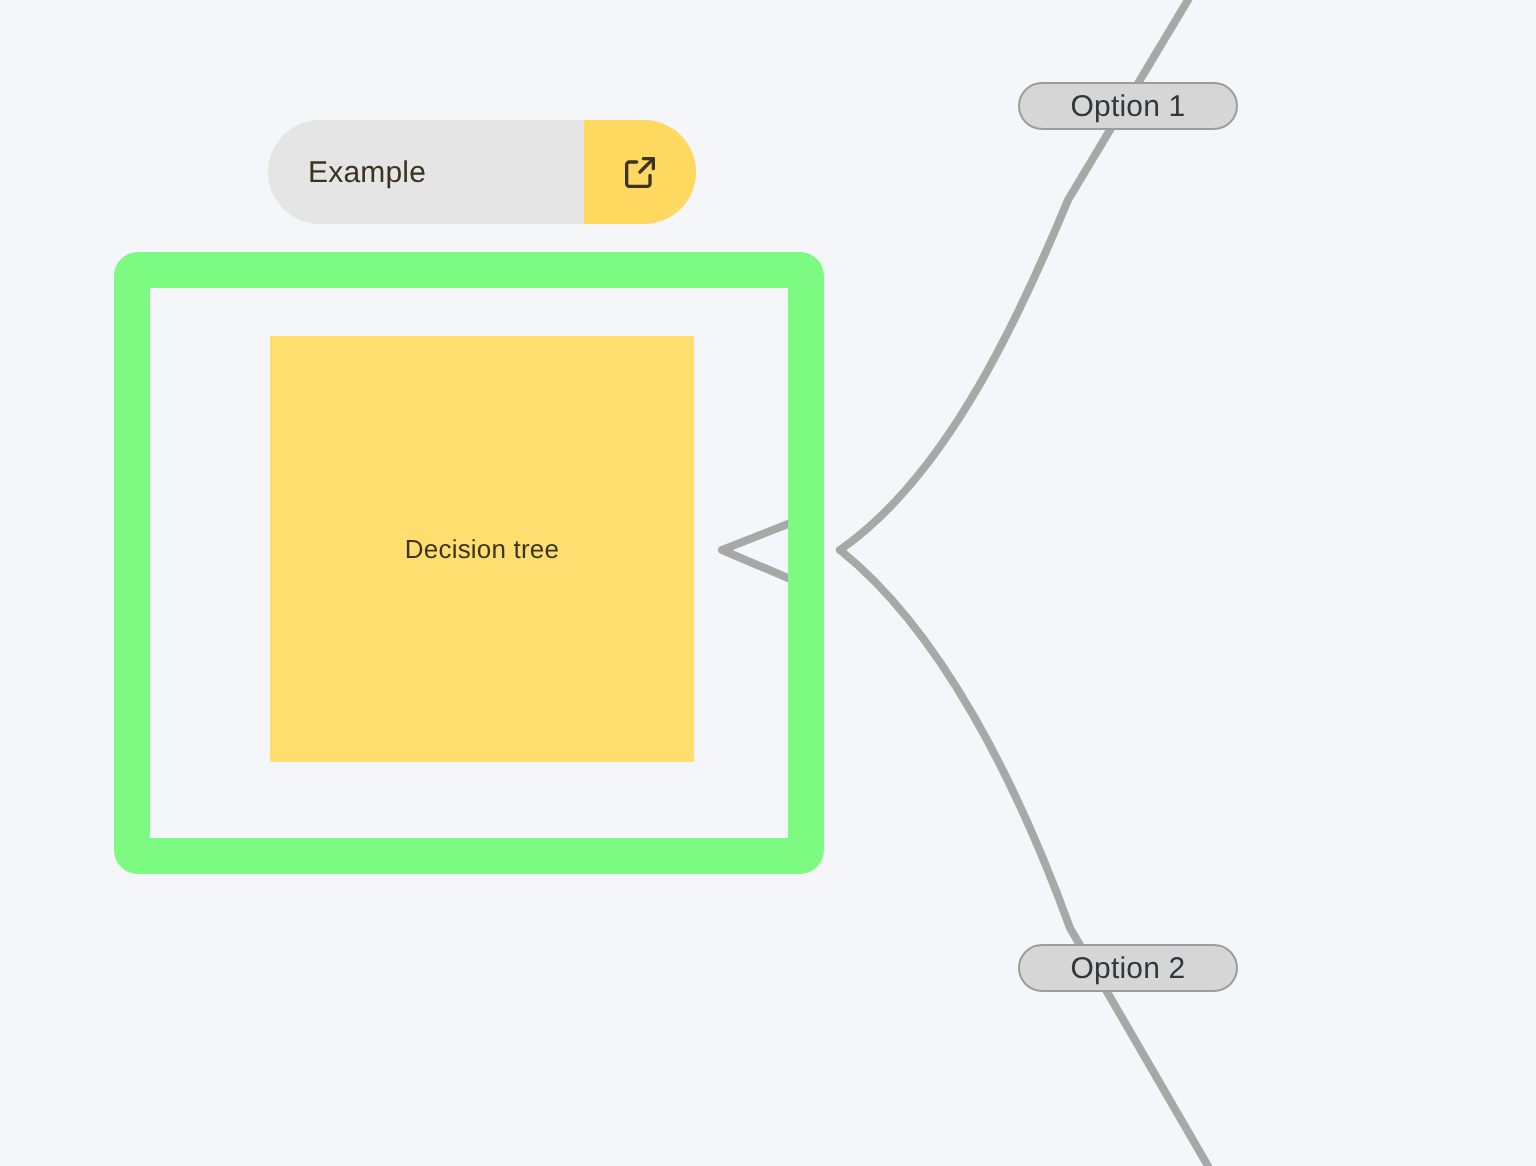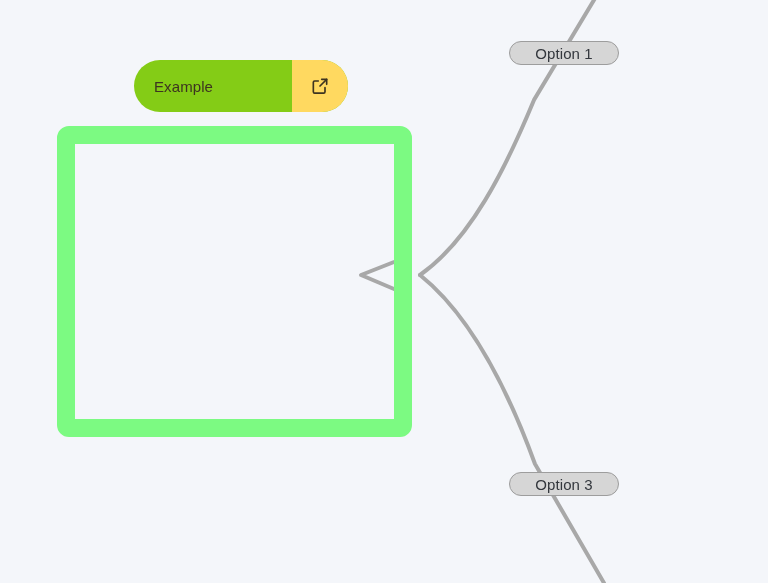--- a/index.html
+++ b/index.html
@@ -30,21 +30,21 @@
   }
 
   
   #example-pill {
     position: absolute;
     left: 134px;
     top: 60px;
     width: 214px;
     height: 52px;
     border-radius: 26px;
-    background: #84cc16;
+    background: #e5e5e5;
     display: flex;
     align-items: center;
     overflow: hidden;
     box-sizing: border-box;
   }
   #example-pill .pill-label {
     flex: 0 0 auto;
     padding-left: 20px;
     font-size: 15px;
     color: #3d3420;
@@ -151,22 +151,25 @@
           <path d="M14 4 h6 v6"></path>
           <path d="M20 4 L12 12"></path>
           <path d="M18 14 v5 a1.6 1.6 0 0 1 -1.6 1.6 H5.6 A1.6 1.6 0 0 1 4 19 V7.6 A1.6 1.6 0 0 1 5.6 6 H10"></path>
         </svg>
       </span>
     </span>
   </div>
 
   <div id="selection-frame"></div>
 
+  <div id="decision-card">
+    <span class="card-label">Decision tree</span>
+  </div>
 
   <div id="option-1" class="option-pill">
     <span class="option-label">Option 1</span>
   </div>
 
   <div id="option-2" class="option-pill">
-    <span class="option-label">Option 3</span>
+    <span class="option-label">Option 2</span>
   </div>
 
 </div>
 
 </body></html>

